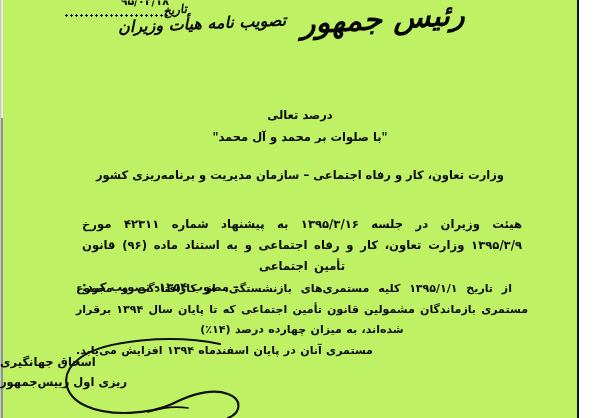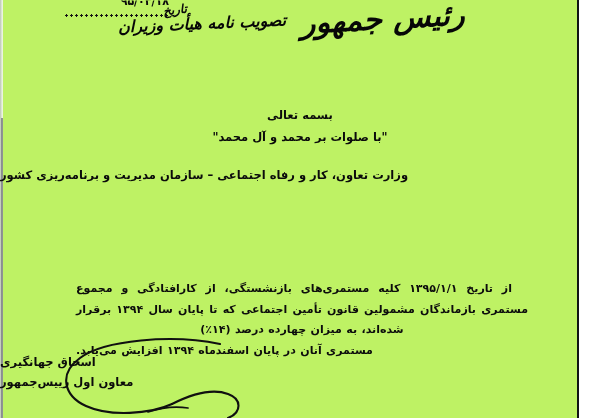--- a/index.html
+++ b/index.html
@@ -140,21 +140,21 @@
     font-size: 11.5px;
     font-weight: 700;
     color: #0b0b0b;
   }
 
   .addressees {
     position: absolute;
     top: 168px;
     left: 0;
     width: 600px;
-    text-align: left;
+    text-align: center;
     font-size: 11.5px;
     font-weight: 700;
     color: #0b0b0b;
     letter-spacing: -0.1px;
   }
 
   .para {
     position: absolute;
     direction: rtl;
     text-align: justify;
@@ -235,36 +235,40 @@
     <div class="stamp-label">تاریخ</div>
     <div class="stamp-dots"></div>
   </div>
 
   <div class="masthead">
     <div class="calligraphy-main">رئیس جمهور</div>
     <div class="calligraphy-sub">تصویب نامه هیأت وزیران</div>
   </div>
 
   <div class="invocation">
-    <div class="line1">بسمه تعالی</div>
+    <div class="line1">درصد تعالی</div>
     <div class="line2">"با صلوات بر محمد و آل محمد"</div>
   </div>
 
   <div class="addressees">وزارت تعاون، کار و رفاه اجتماعی – سازمان مدیریت و برنامه‌ریزی کشور</div>
 
+  <div class="para" id="preamble">
+    <span>هیئت وزیران در جلسه ۱۳۹۵/۳/۱۶ به پیشنهاد شماره ۴۲۳۱۱ مورخ ۱۳۹۵/۳/۹ وزارت تعاون، کار و رفاه اجتماعی و به استناد ماده (۹۶) قانون تأمین اجتماعی</span>
+    <span class="closing">– مصوب ۱۳۵۴- تصویب کرد:</span>
+  </div>
 
   <div class="para" id="decree">
     <span>از تاریخ ۱۳۹۵/۱/۱ کلیه مستمری‌های بازنشستگی، از کارافتادگی و مجموع مستمری بازماندگان مشمولین قانون تأمین اجتماعی که تا پایان سال ۱۳۹۴ برقرار شده‌اند، به میزان چهارده درصد (۱۴٪)</span>
     <span class="closing">مستمری آنان در پایان اسفندماه ۱۳۹۴ افزایش می‌یابد.</span>
   </div>
 
   <svg class="signature-ink" viewBox="0 0 200 80">
     <path d="M168 6 C120 -4 52 2 28 20 C6 36 12 58 34 68 C58 79 98 76 120 66" fill="none" stroke="#101010" stroke-width="2.1" stroke-linecap="round"></path>
     <path d="M120 66 C140 56 160 50 176 56 C190 61 190 74 176 80" fill="none" stroke="#101010" stroke-width="2.1" stroke-linecap="round"></path>
     <path d="M96 74 C108 70 124 68 136 70" fill="none" stroke="#101010" stroke-width="1.7" stroke-linecap="round"></path>
   </svg>
 
   <div class="signature-block">
     <div class="name">اسحاق جهانگیری</div>
-    <div class="title">معاون اول رییس‌جمهور</div>
+    <div class="title">ریزی اول رییس‌جمهور</div>
   </div>
 
 </div>
 
 </body></html>

